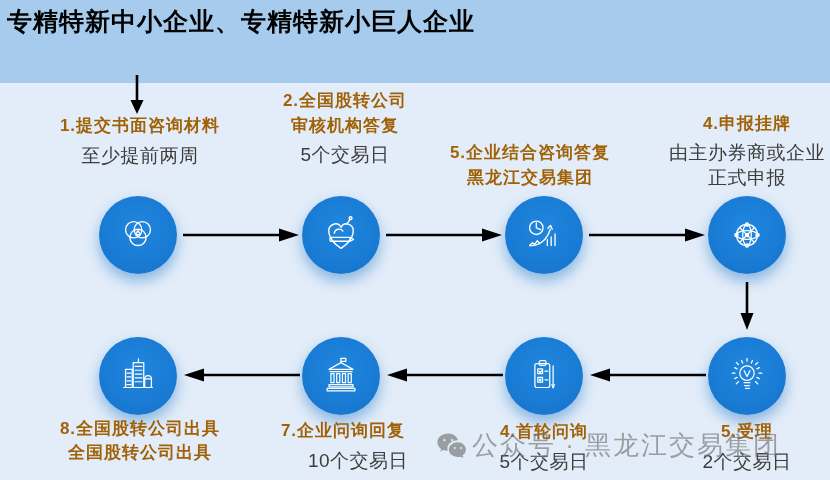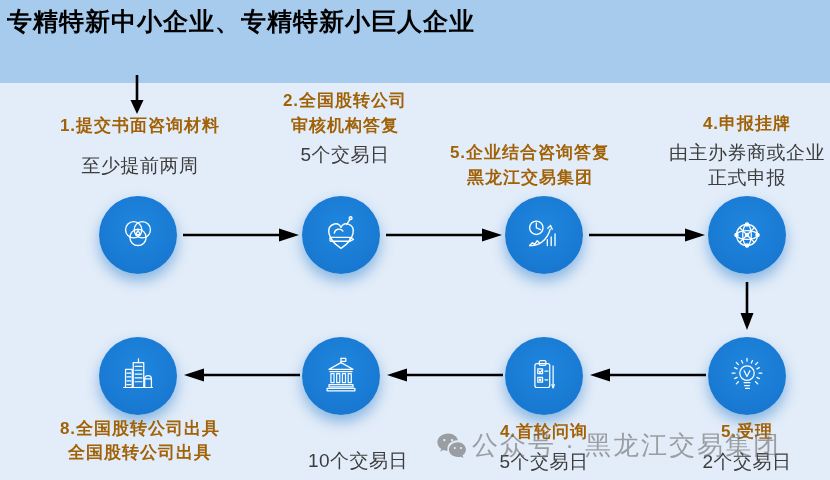--- a/index.html
+++ b/index.html
@@ -52,21 +52,21 @@
   </header>
 
   <svg class="arrow" style="left:127px;top:75px" width="20" height="40">
     <line x1="10" y1="0" x2="10" y2="27" stroke="#000" stroke-width="2.6"></line>
     <polygon points="3.5,25 16.5,25 10,39" fill="#000"></polygon>
   </svg>
 
   <div class="t-blue" style="left:28px;top:113px;width:224px">
     <div>1.提交书面咨询材料</div>
   </div>
-  <div class="t-sub" style="left:28px;top:153px;width:224px">
+  <div class="t-sub" style="left:28px;top:143px;width:224px">
     <div>至少提前两周</div>
   </div>
 
   <div class="t-blue" style="left:245px;top:88px;width:200px">
     <div>2.全国股转公司</div>
     <div>审核机构答复</div>
   </div>
   <div class="t-sub" style="left:245px;top:142px;width:200px">
     <div>5个交易日</div>
   </div>
@@ -210,20 +210,23 @@
   <svg class="arrow" style="left:183px;top:365px" width="117" height="20">
     <line x1="117" y1="10" x2="19" y2="10" stroke="#000" stroke-width="2.6"></line>
     <polygon points="21,3.5 21,16.5 1,10" fill="#000"></polygon>
   </svg>
 
   <div class="t-blue" style="left:28px;top:417px;width:224px;line-height:24px">
     <div>8.全国股转公司出具</div>
     <div>全国股转公司出具</div>
   </div>
 
+  <div class="t-blue" style="left:243px;top:418px;width:200px">
+    <div>7.企业问询回复</div>
+  </div>
   <div class="t-sub" style="left:258px;top:448px;width:200px">
     <div>10个交易日</div>
   </div>
 
   <div class="t-blue" style="left:446px;top:419px;width:196px">
     <div>4.首轮问询</div>
   </div>
   <div class="t-sub" style="left:446px;top:449px;width:196px">
     <div>5个交易日</div>
   </div>

